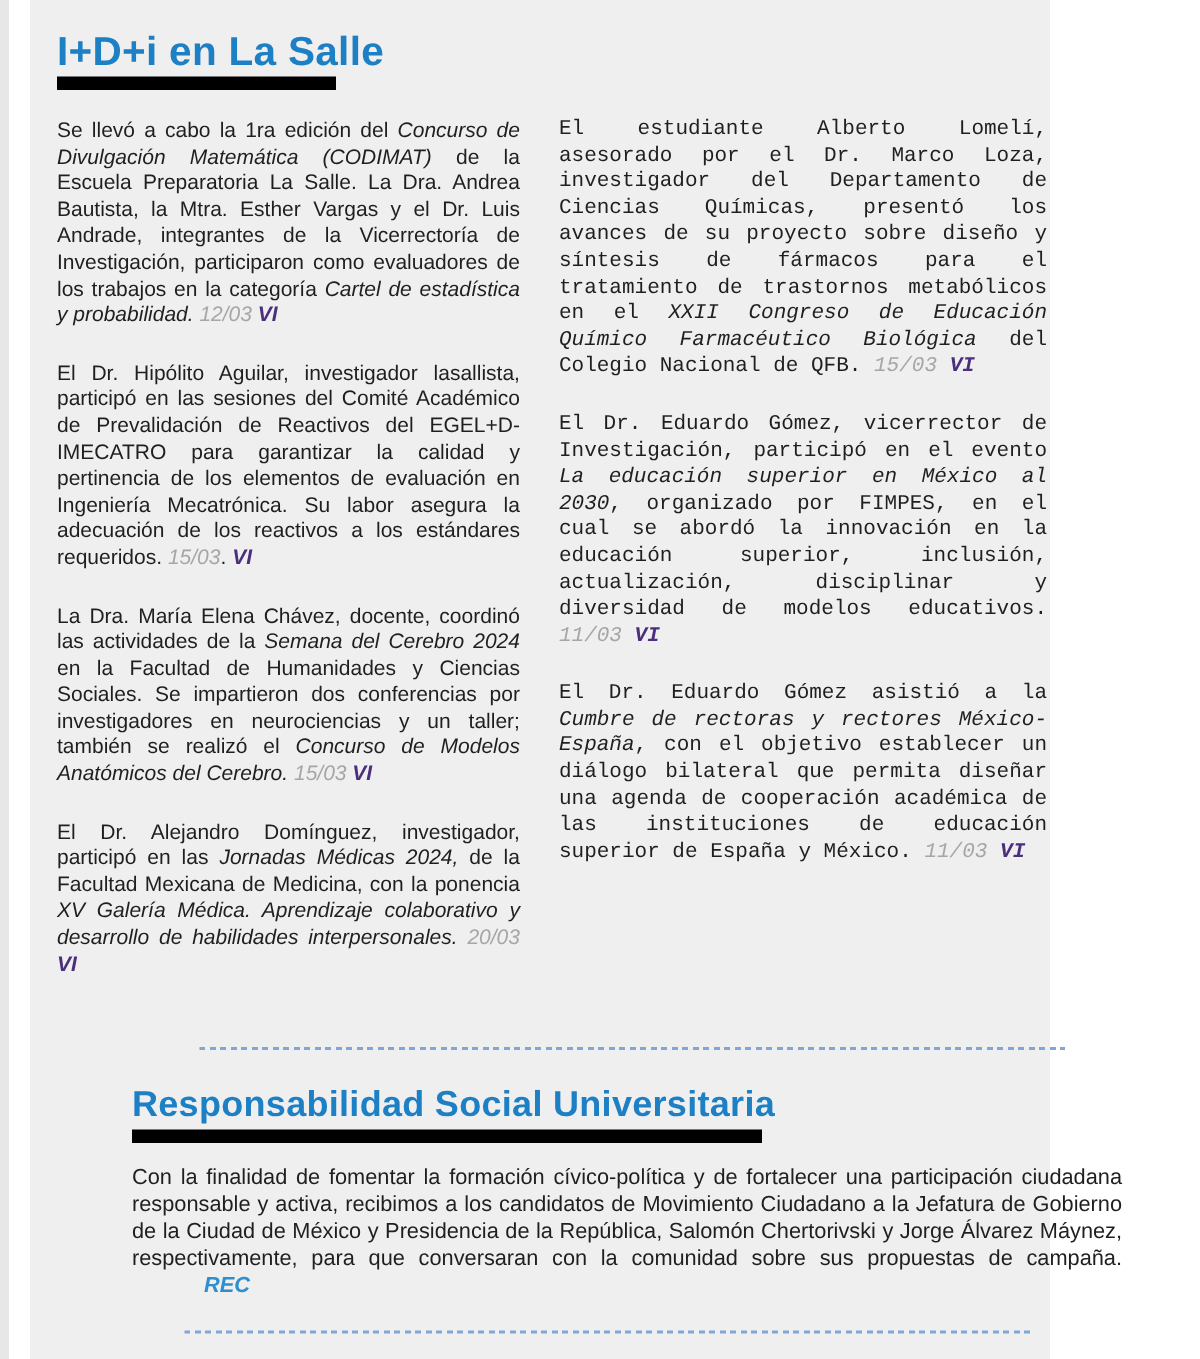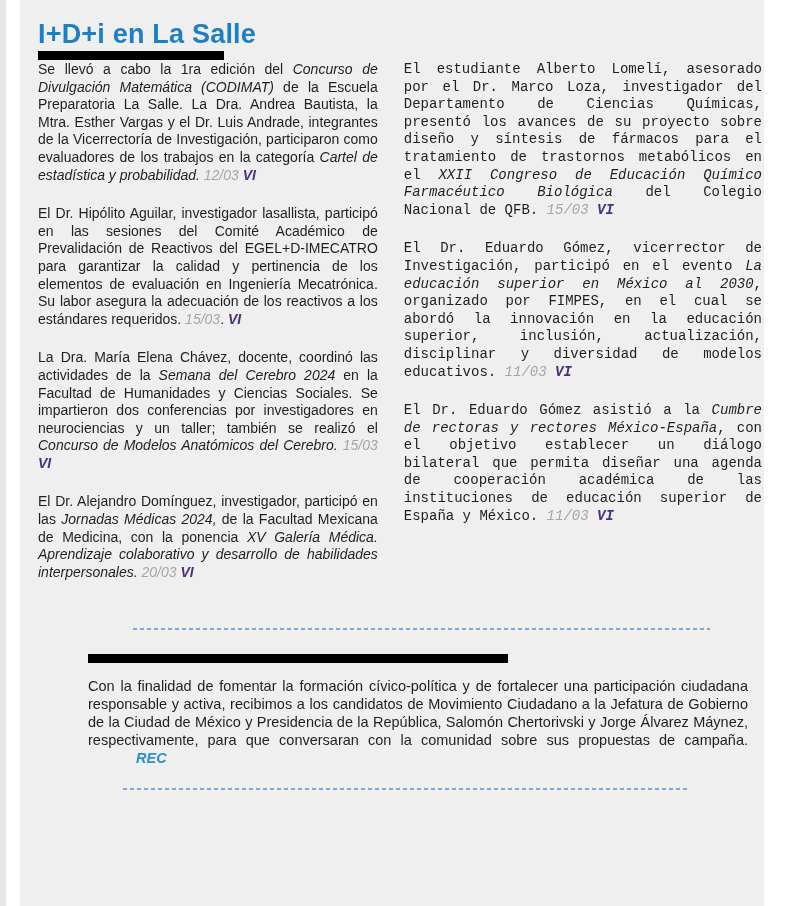--- a/index.html
+++ b/index.html
@@ -19,40 +19,40 @@
   body{
     width:800px;height:906px;
     background:var(--edge-bg);
     font-family:"Liberation Sans",sans-serif;
     color:var(--text);
     overflow:hidden;
   }
   .canvas{position:relative;width:800px;height:906px;}
   .left-sliver{position:absolute;left:0;top:0;width:6px;height:906px;background:var(--sliver-bg);}
   .page{
-    position:absolute;left:20px;top:0;width:744px;height:906px;
+    position:absolute;left:20px;top:0;width:680px;height:906px;
     background:var(--page-bg);
     box-sizing:border-box;
     padding:20px 2px 0 18px;
   }
   .section-title{
     font-weight:bold;
     color:var(--heading-blue);
     font-size:27px;
     line-height:28px;
     letter-spacing:0.2px;
     margin:0;
   }
   .title-underline{
     height:9px;background:var(--bar-black);margin-top:3px;
   }
   .underline-1{width:186px;}
   .underline-2{width:420px;}
   .columns{
-    display:flex;gap:26px;margin-top:1px;
+    display:flex;gap:26px;margin-top:18px;
   }
   .col{box-sizing:border-box;}
   .col-left{width:350px;}
   .col-right{width:369px;font-family:Liberation Mono, monospace;}
   .news-par{
     font-size:14px;line-height:17.6px;
     text-align:justify;
     margin:0 0 21px 0;
   }
   .section2{margin-left:50px;margin-top:24px;}
@@ -95,20 +95,21 @@
           <p class="news-par"><span class="seg-n">El estudiante Alberto Lomelí, asesorado por el Dr. Marco Loza, investigador del Departamento de Ciencias Químicas, presentó los avances de su proyecto sobre diseño y síntesis de fármacos para el tratamiento de trastornos metabólicos en el </span><span class="seg-i">XXII Congreso de Educación Químico Farmacéutico Biológica</span><span class="seg-n"> del Colegio Nacional de QFB. </span><span class="seg-d">15/03</span><span class="seg-n"> </span><span class="seg-vi">VI</span></p>
           <p class="news-par"><span class="seg-n">El Dr. Eduardo Gómez, vicerrector de Investigación, participó en el evento </span><span class="seg-i">La educación superior en México al 2030</span><span class="seg-n">, organizado por FIMPES, en el cual se abordó la innovación en la educación superior, inclusión, actualización, disciplinar y diversidad de modelos educativos. </span><span class="seg-d">11/03</span><span class="seg-n"> </span><span class="seg-vi">VI</span></p>
           <p class="news-par"><span class="seg-n">El Dr. Eduardo Gómez asistió a la </span><span class="seg-i">Cumbre de rectoras y rectores México-España</span><span class="seg-n">, con el objetivo establecer un diálogo bilateral que permita diseñar una agenda de cooperación académica de las instituciones de educación superior de España y México. </span><span class="seg-d">11/03</span><span class="seg-n"> </span><span class="seg-vi">VI</span></p>
         </div>
       </div>
     </section>
 
     <div class="dashed-divider divider-1"></div>
 
     <section class="section2">
+      <h2 class="section-title">Responsabilidad Social Universitaria</h2>
       <div class="title-underline underline-2"></div>
 
       <div class="section2-pars">
         <p class="news-par"><span class="seg-n">Con la finalidad de fomentar la formación cívico-política y de fortalecer una participación ciudadana responsable y activa, recibimos a los candidatos de Movimiento Ciudadano a la Jefatura de Gobierno de la Ciudad de México y Presidencia de la República, Salomón Chertorivski y Jorge Álvarez Máynez, respectivamente, para que conversaran con la comunidad sobre sus propuestas de campaña. </span><span class="seg-rec">REC</span></p>
       </div>
     </section>
 
     <div class="dashed-divider divider-2"></div>
 
   </div>

